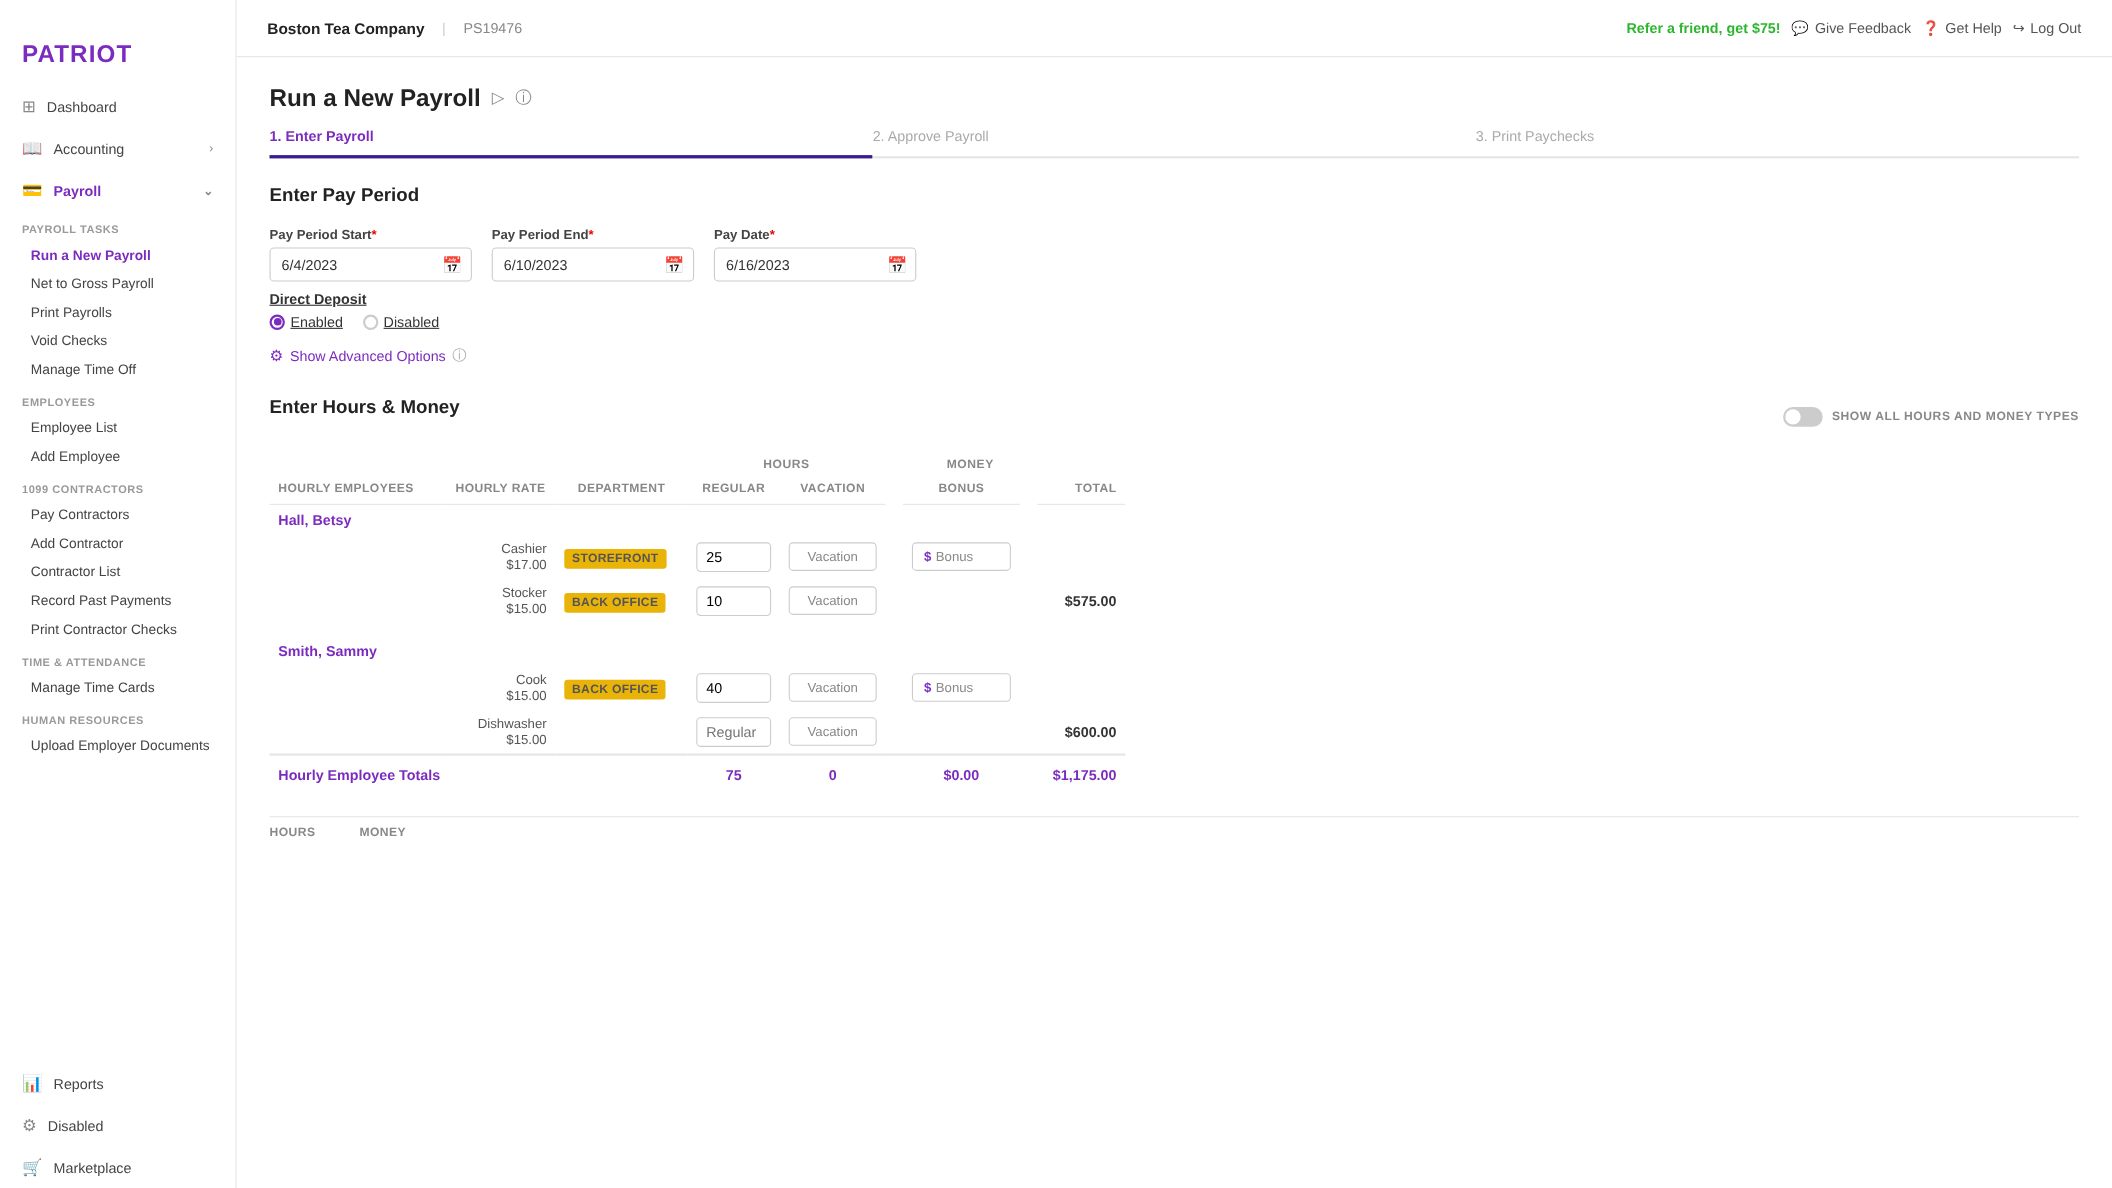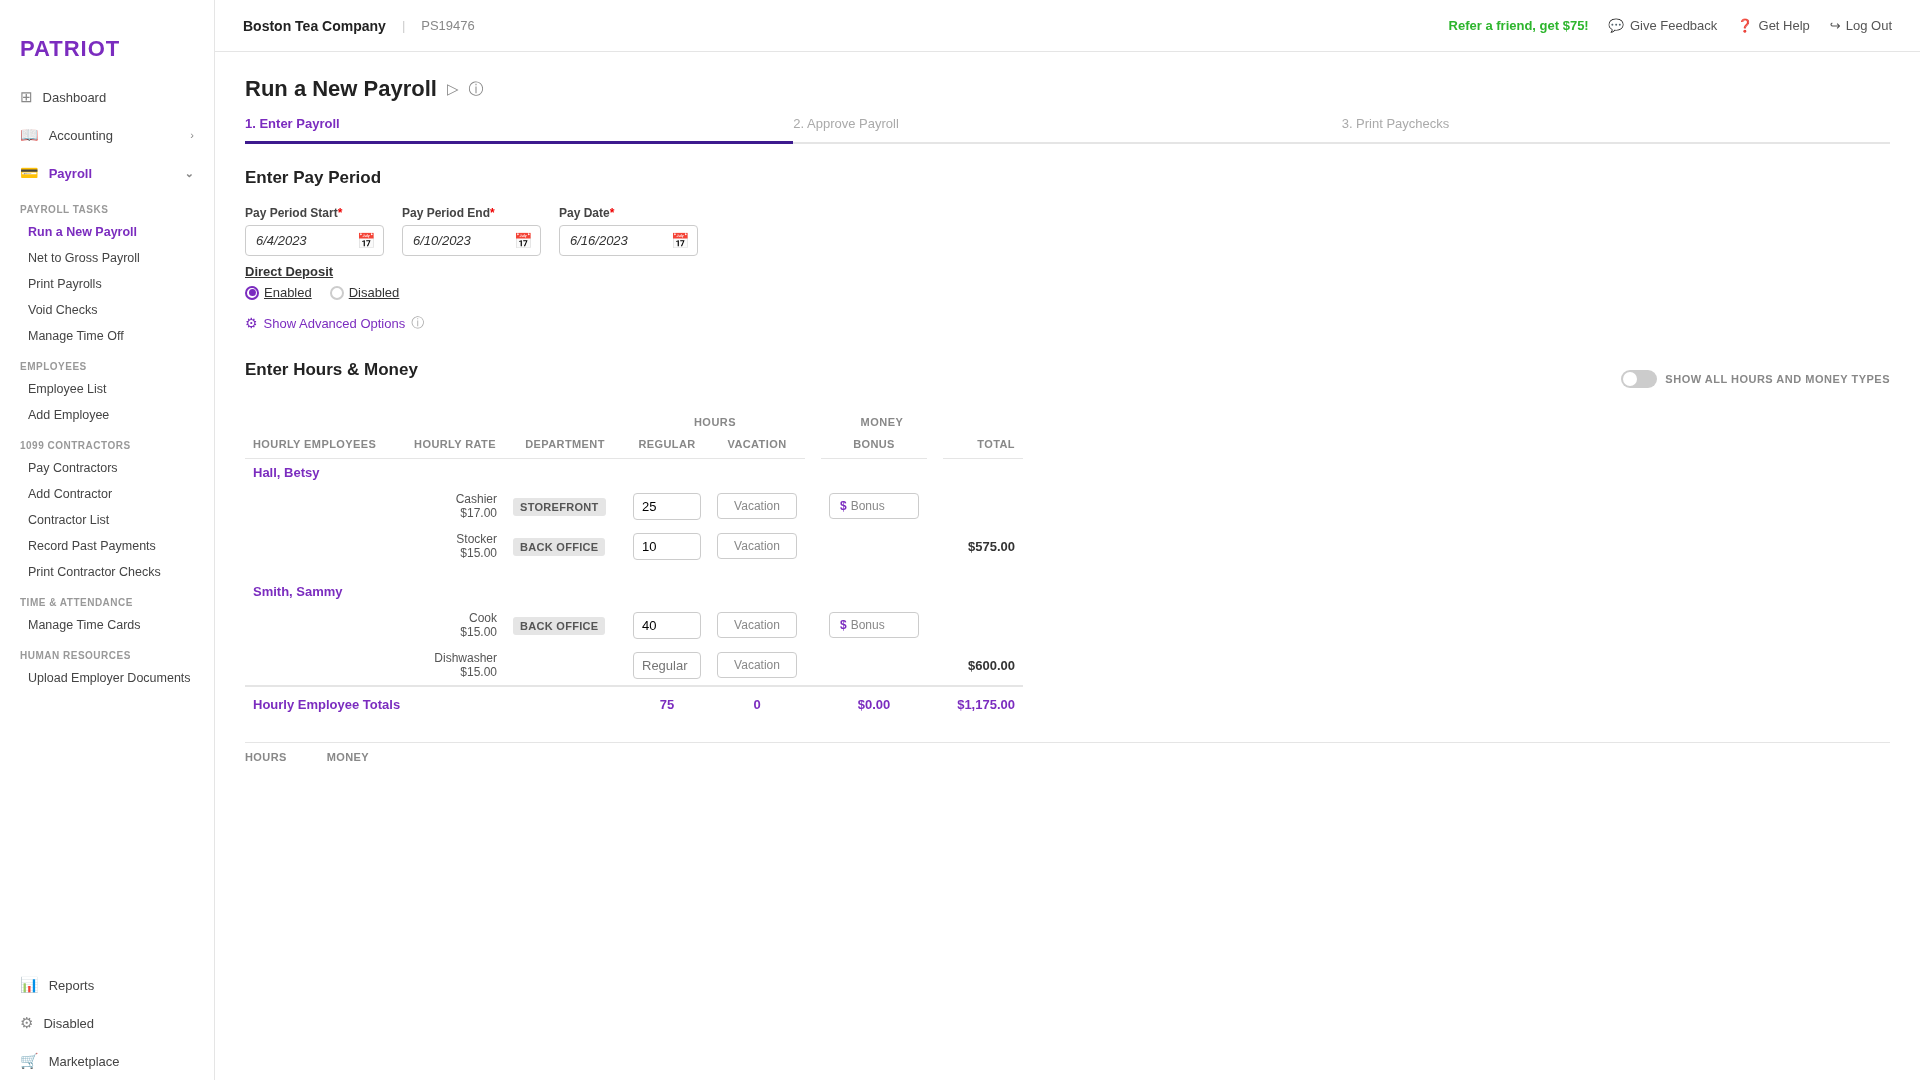--- a/index.html
+++ b/index.html
@@ -70,21 +70,21 @@
       border-bottom: 1px solid #e5e5e5;
       display: flex;
       align-items: center;
       padding: 0 28px;
       gap: 10px;
       flex-shrink: 0;
     }
     .company-name { font-weight: 700; font-size: 14px; color: #222; }
     .topbar-divider { color: #ccc; margin: 0 6px; }
     .topbar-id { color: #888; font-size: 13px; }
-    .topbar-right { margin-left: auto; display: flex; align-items: flex-start; gap: 20px; }
+    .topbar-right { margin-left: auto; display: flex; align-items: flex-start; gap: 10px; }
     .refer-link { color: #2db52d; font-size: 13px; font-weight: 600; cursor: pointer; }
     .topbar-link { color: #555; font-size: 13px; cursor: pointer; display: flex; align-items: center; gap: 5px; }
 
     
     #content {
       flex: 1;
       overflow-y: auto;
       padding: 24px 30px;
     }
     .page-title-row {
@@ -153,23 +153,22 @@
     .date-input-wrap {
       position: relative;
       display: flex;
       align-items: center;
     }
     .date-input {
       border: 1px solid #ccc;
       border-radius: 4px;
       padding: 7px 36px 7px 10px;
       font-size: 13px;
-      width: 139px;
+      width: 184px;
       color: #333;
-      font-style: italic;
     }
     .cal-icon {
       position: absolute;
       right: 8px;
       color: #7b2cbf;
       font-size: 15px;
       cursor: pointer;
     }
 
     
@@ -260,21 +259,21 @@
       font-weight: 700;
       font-size: 13px;
       cursor: pointer;
     }
     .employee-sub {
       font-size: 12px;
       color: #555;
       text-align: right;
     }
     .dept-tag {
-      background: #e5e5e5;
+      background: #eab308;
       border-radius: 3px;
       padding: 3px 7px;
       font-size: 11px;
       color: #555;
       font-weight: 600;
       letter-spacing: 0.3px;
     }
     .hours-input {
       border: 1px solid #ccc;
       border-radius: 4px;

